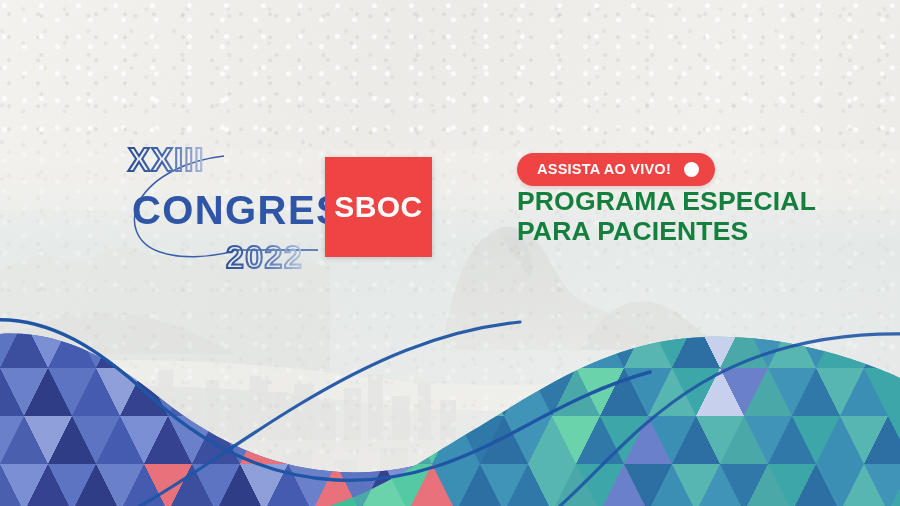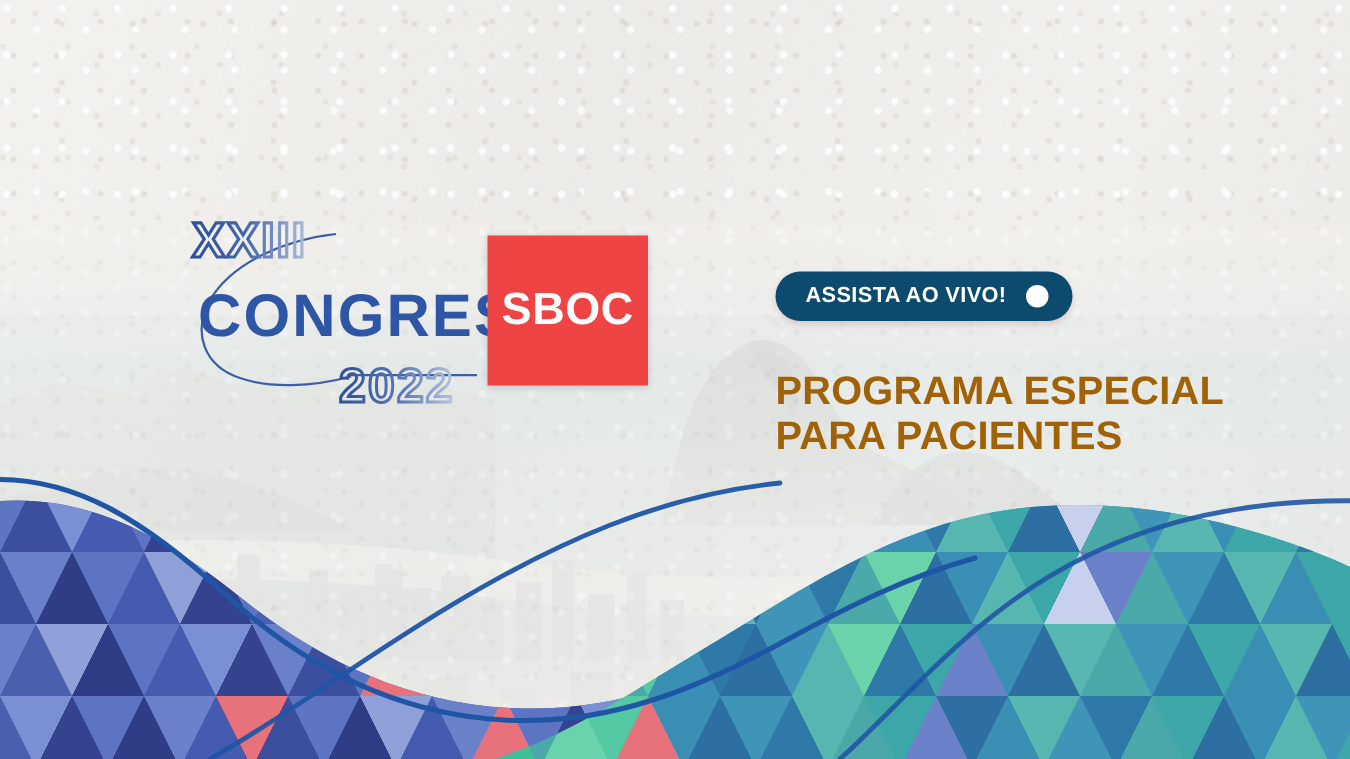--- a/index.html
+++ b/index.html
@@ -46,34 +46,33 @@
   }
   .sboc-box span{
     color:#fdfdfe;font-size:30px;font-weight:700;letter-spacing:.4px;
     font-family:"Liberation Sans","DejaVu Sans",sans-serif;
   }
 
   
   .promo{position:absolute;left:517px;top:153px;width:340px;}
   .live-badge{
     display:inline-flex;align-items:center;gap:13px;
-    background:#0c4a6e;border-radius:19px;
+    background:#ef4444;border-radius:19px;
     padding:8px 16px 9px 20px;
     box-shadow:0 2px 4px rgba(120,20,20,.16);
-    margin-top:28px;
   }
   .live-badge .lbl{
     color:#ffffff;font-size:14.5px;font-weight:700;letter-spacing:.25px;
     font-family:"Liberation Sans","DejaVu Sans",sans-serif;white-space:nowrap;
   }
   .live-badge .dot{
     width:15px;height:15px;border-radius:50%;background:#ffffff;flex:0 0 auto;
   }
   .promo-title{
-    margin-top:32px;color:#a16207;font-size:26.5px;font-weight:700;
+    margin-top:1px;color:#15803d;font-size:26.5px;font-weight:700;
     line-height:1.12;letter-spacing:.15px;
     font-family:"Liberation Sans","DejaVu Sans",sans-serif;
   }
   .promo-title .l2{display:block;}
 </style>
 </head>
 <body>
 
 <div id="stage">
 

